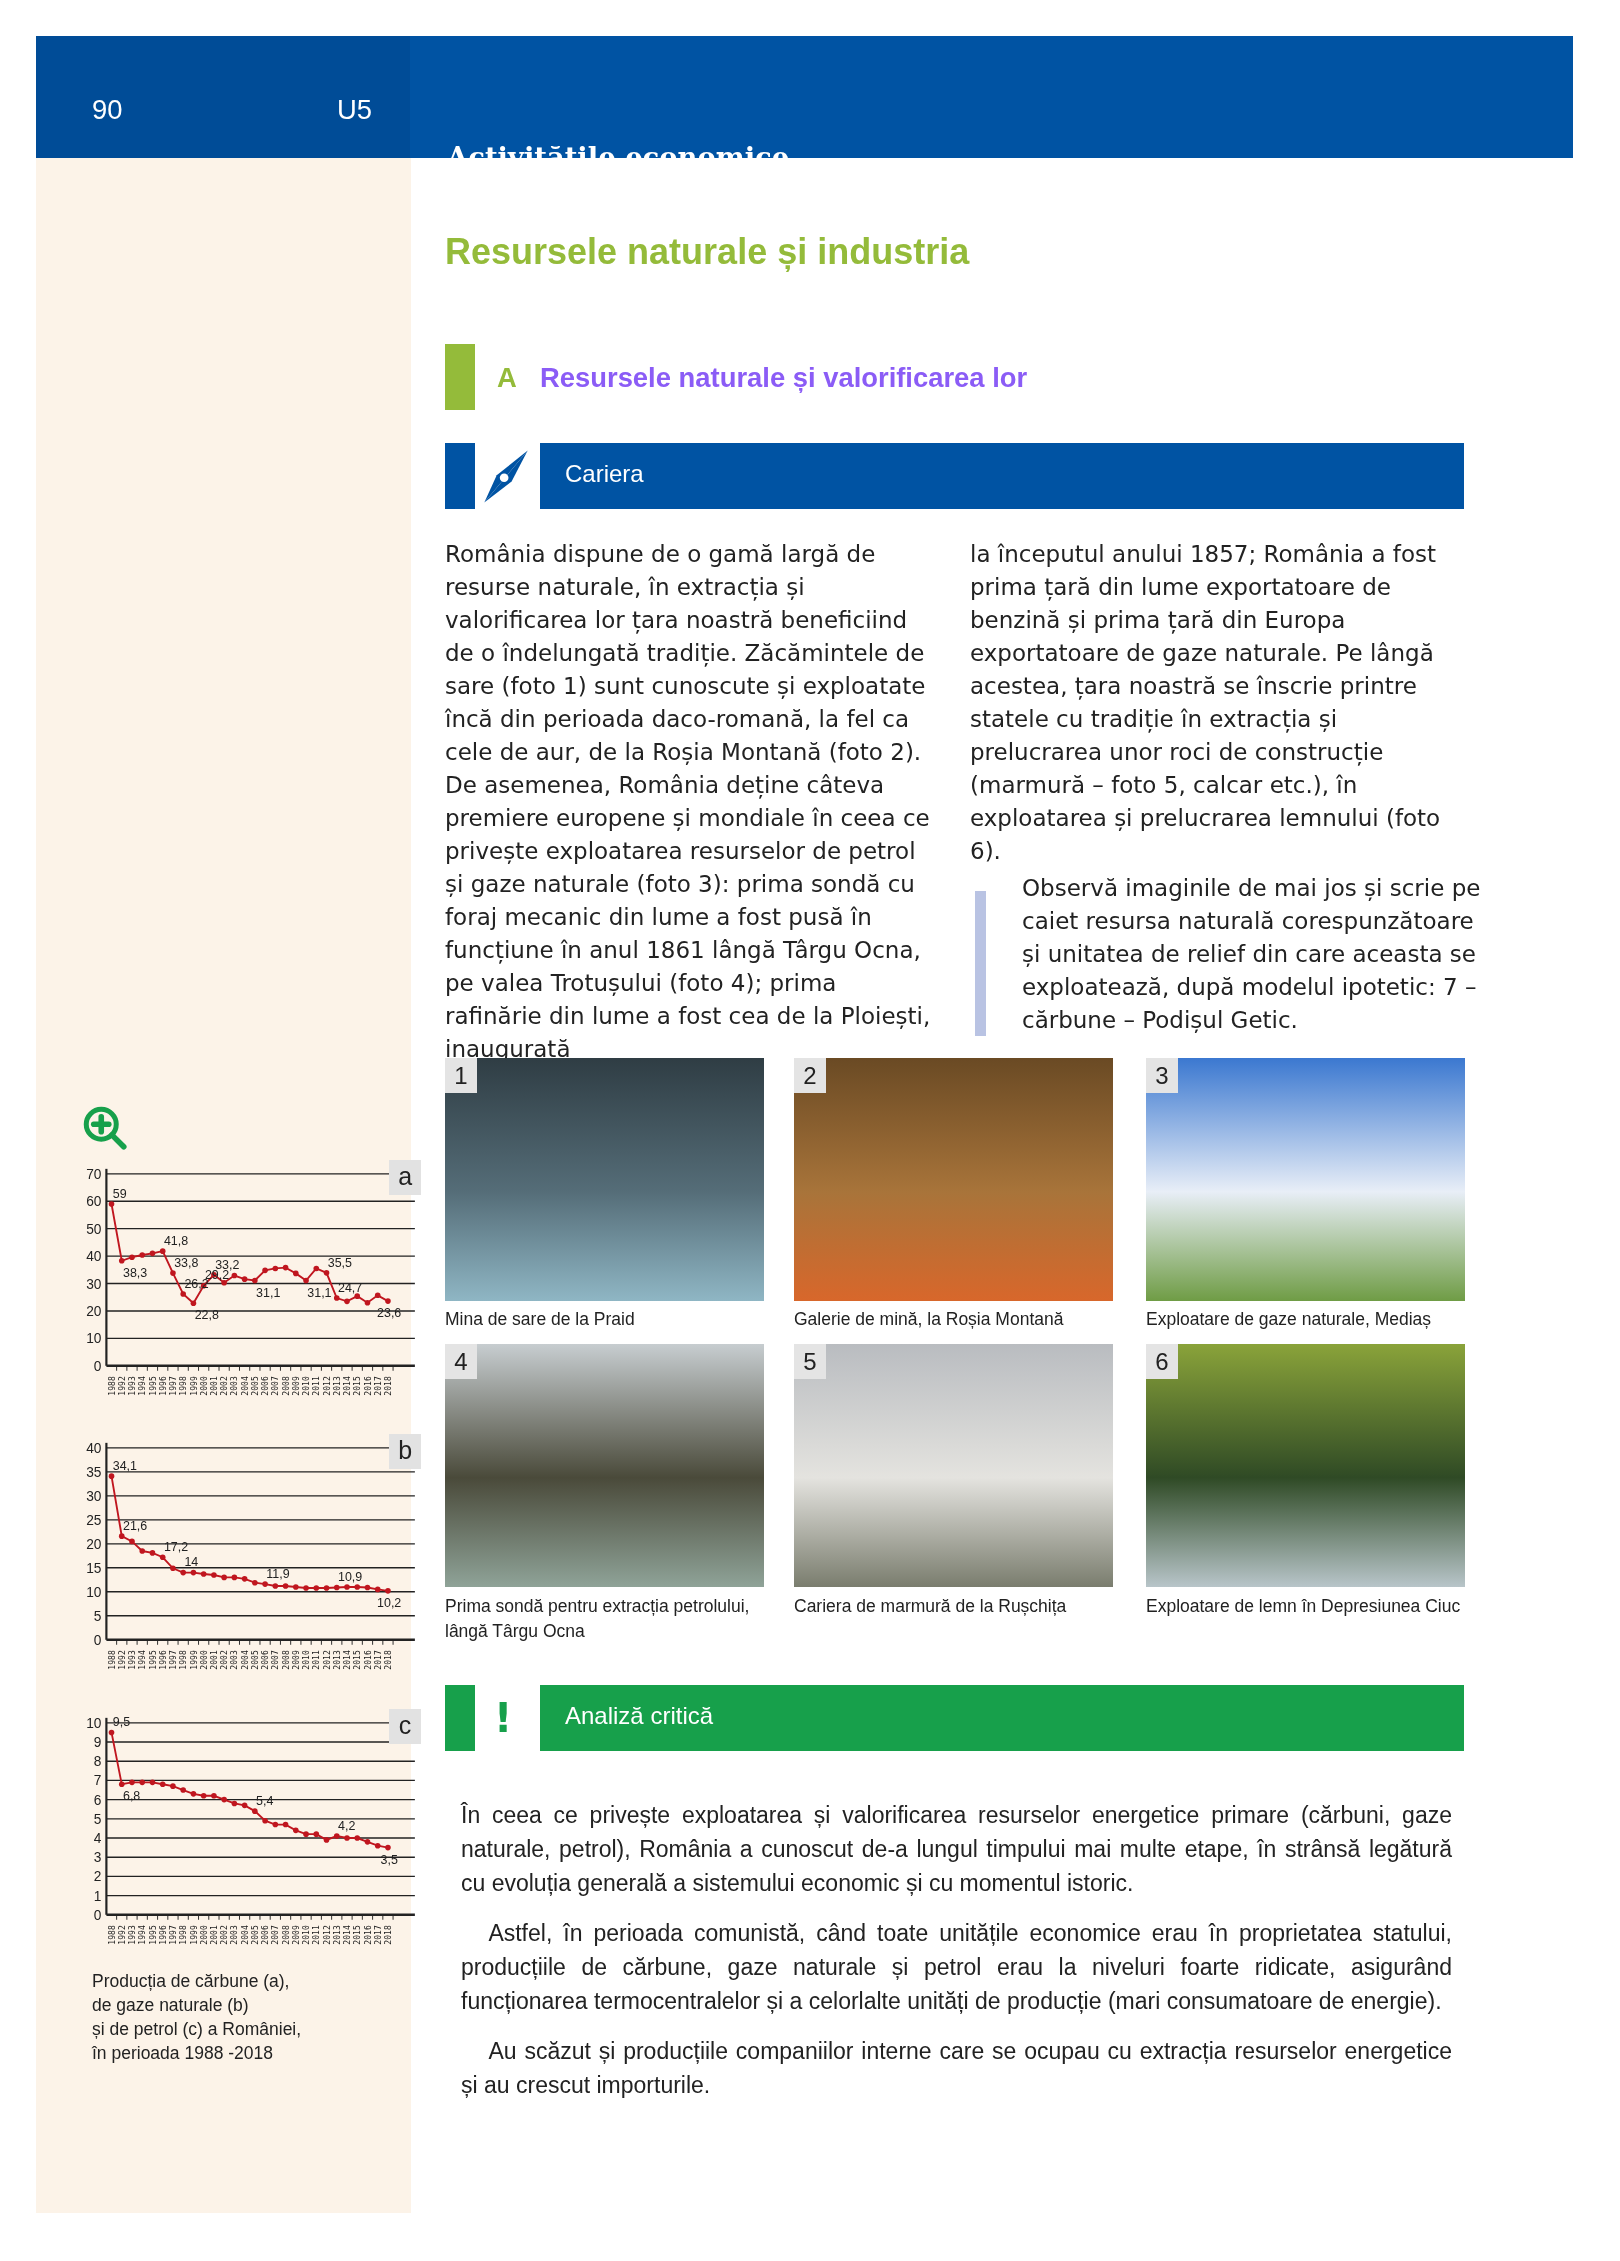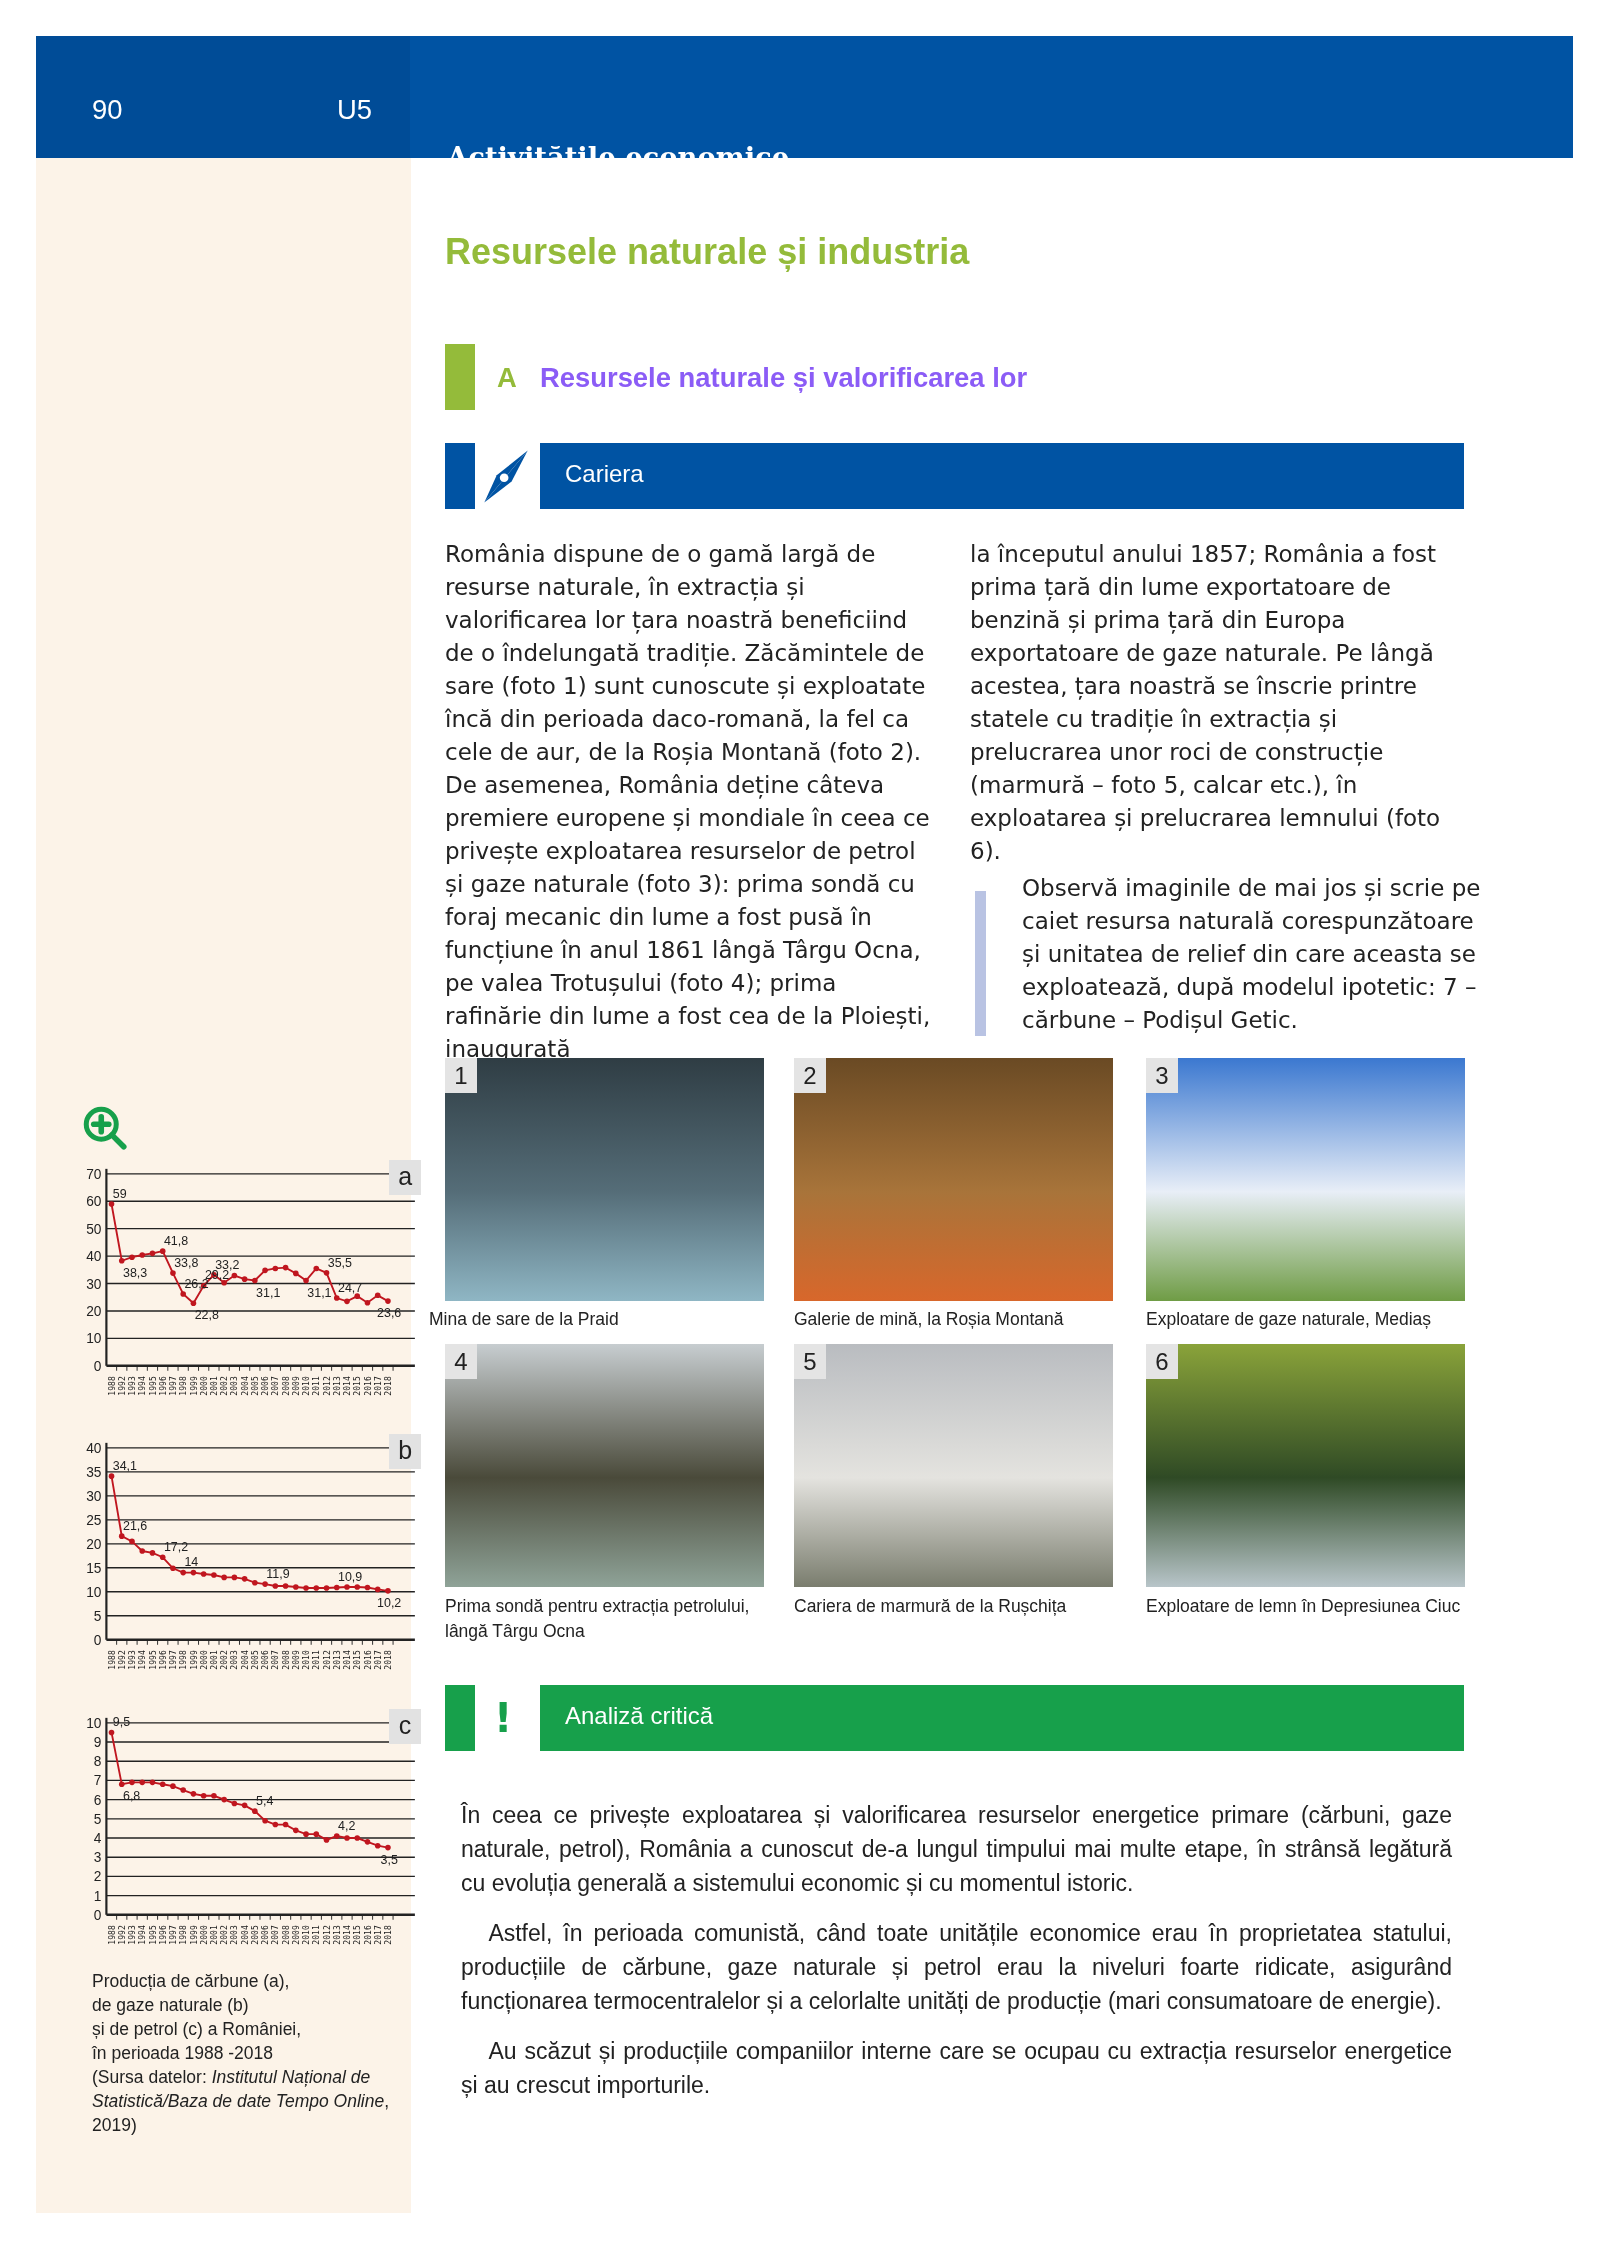--- a/index.html
+++ b/index.html
@@ -410,21 +410,20 @@
       <text x="513.7857142857142" y="248.2" font-size="20" fill="#222" font-family="Liberation Sans, sans-serif" text-anchor="middle">3,5</text>
     </svg>
   <div class="chart-lbl" style="top:0;">c</div>
 </div>
 
 <div class="abs" id="src-note">
   <div>Producția de cărbune (a),</div>
   <div>de gaze naturale (b)</div>
   <div>și de petrol (c) a României,</div>
   <div>în perioada 1988 -2018</div>
-  <div><span>(Sursa datelor: </span><i>Institutul Național de Statistică/Baza de date Tempo Online</i><span>, 2019)</span></div>
 </div>
 
 <div class="abs" id="title">Resursele naturale și industria</div>
 <div class="abs" id="secA-bar"></div>
 <div class="abs" id="secA-letter">A</div>
 <div class="abs" id="secA-title">Resursele naturale și valorificarea lor</div>
 
 <div class="abs" id="expl-bar"></div>
 <svg class="abs" id="expl-icon" viewBox="0 0 90 92">
   <polygon points="80,4 10,88 30,44" fill="#0053a3"></polygon>
@@ -435,21 +434,21 @@
 <div class="abs" id="expl-label">Cariera</div>
 
 <div class="abs body-text" id="col1">România dispune de o gamă largă de resurse naturale, în extracția și valorificarea lor țara noastră beneficiind de o îndelungată tradiție. Zăcămintele de sare (foto 1) sunt cunoscute și exploatate încă din perioada daco-romană, la fel ca cele de aur, de la Roșia Montană (foto 2). De asemenea, România deține câteva premiere europene și mondiale în ceea ce privește exploatarea resurselor de petrol și gaze naturale (foto 3): prima sondă cu foraj mecanic din lume a fost pusă în funcțiune în anul 1861 lângă Târgu Ocna, pe valea Trotușului (foto 4); prima rafinărie din lume a fost cea de la Ploiești, inaugurată</div>
 <div class="abs body-text" id="col2">la începutul anului 1857; România a fost prima țară din lume exportatoare de benzină și prima țară din Europa exportatoare de gaze naturale. Pe lângă acestea, țara noastră se înscrie printre statele cu tradiție în extracția și prelucrarea unor roci de construcție (marmură – foto 5, calcar etc.), în exploatarea și prelucrarea lemnului (foto 6).</div>
 <div class="abs" id="task-bar"></div>
 <div class="abs body-text" id="task">Observă imaginile de mai jos și scrie pe caiet resursa naturală corespunzătoare și unitatea de relief din care aceasta se exploatează, după modelul ipotetic: 7 – cărbune – Podișul Getic.</div>
 
 <div class="photo" id="photo-0" style="left: 445px; top: 1058px; background: linear-gradient(rgb(47, 61, 68) 0%, rgb(85, 109, 120) 55%, rgb(143, 182, 196) 100%);">
     <div class="photo-num">1</div>
   </div>
-<div class="caption" style="left:429px;top:1307px;">Mina de sare de la Praid</div>
+<div class="caption" style="left:445px;top:1307px;">Mina de sare de la Praid</div>
 <div class="photo" id="photo-1" style="left: 794px; top: 1058px; background: linear-gradient(rgb(106, 74, 36) 0%, rgb(168, 116, 58) 55%, rgb(216, 103, 43) 100%);">
     <div class="photo-num">2</div>
   </div>
 <div class="caption" style="left:794px;top:1307px;">Galerie de mină, la Roșia Montană</div>
 <div class="photo" id="photo-2" style="left: 1146px; top: 1058px; background: linear-gradient(rgb(59, 120, 208) 0%, rgb(232, 238, 247) 55%, rgb(111, 156, 69) 100%);">
     <div class="photo-num">3</div>
   </div>
 <div class="caption" style="left:1146px;top:1307px;">Exploatare de gaze naturale, Mediaș</div>
 
 <div class="photo" id="photo-3" style="left: 445px; top: 1344px; background: linear-gradient(rgb(199, 205, 208) 0%, rgb(74, 74, 58) 55%, rgb(143, 163, 152) 100%);">

